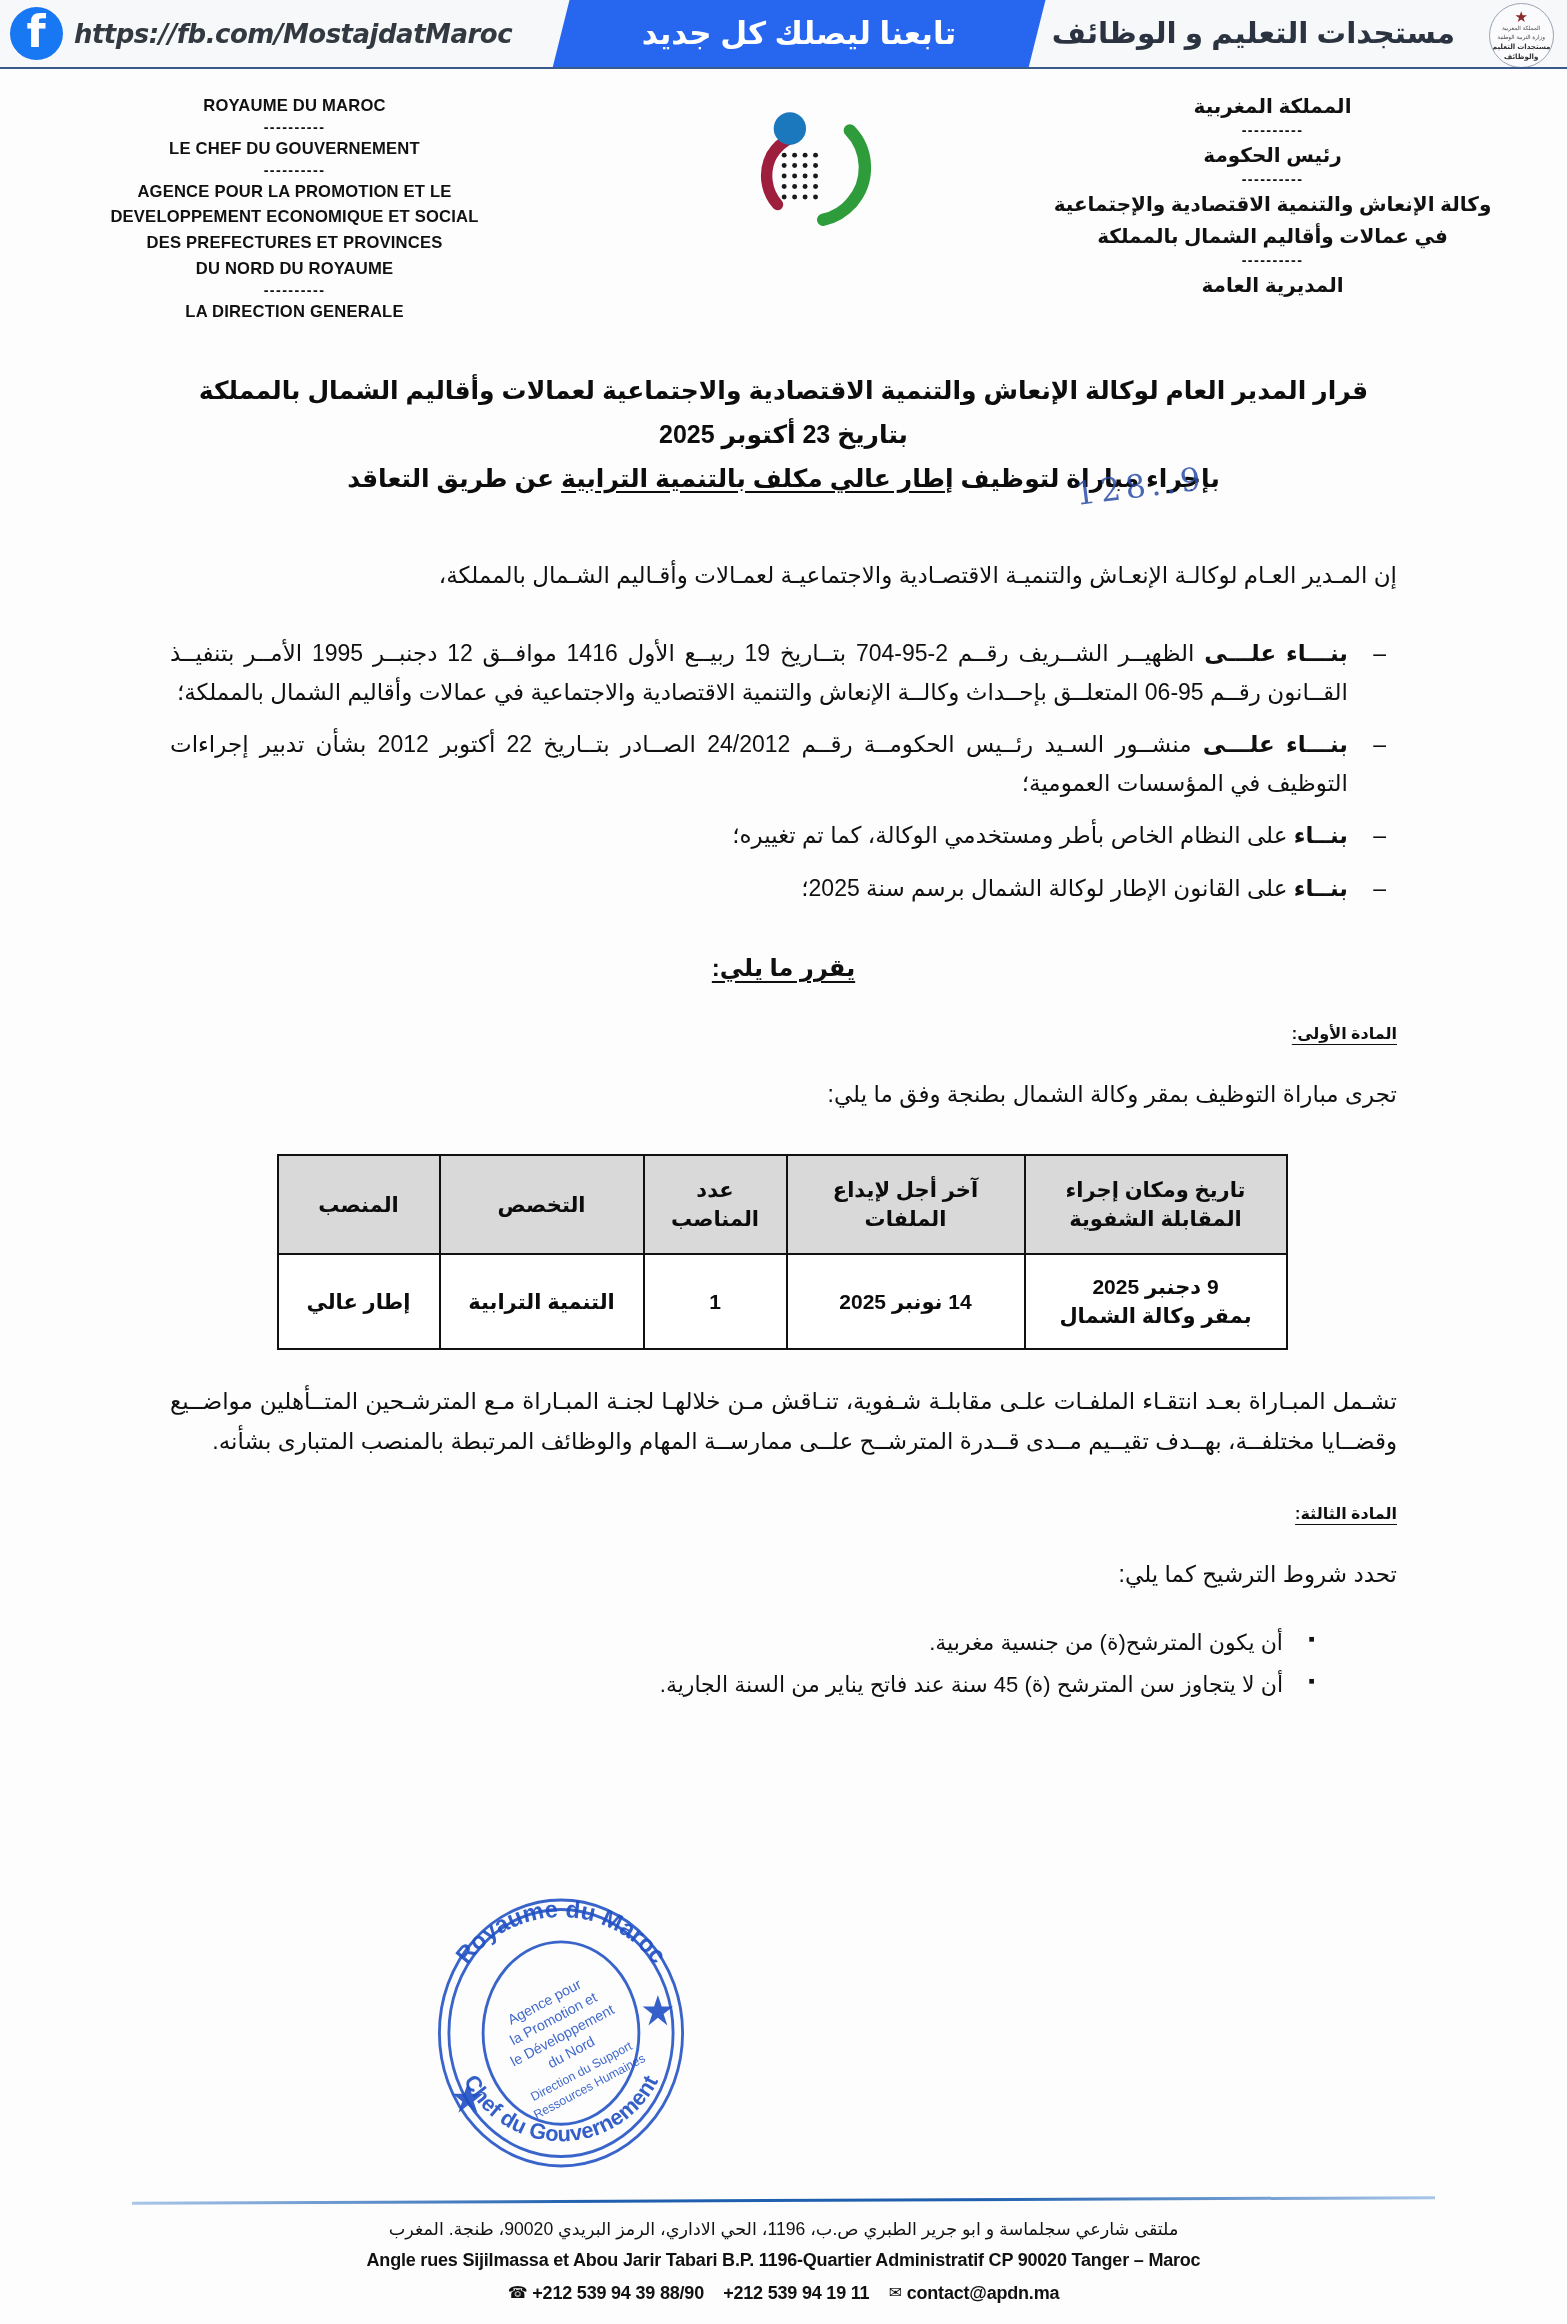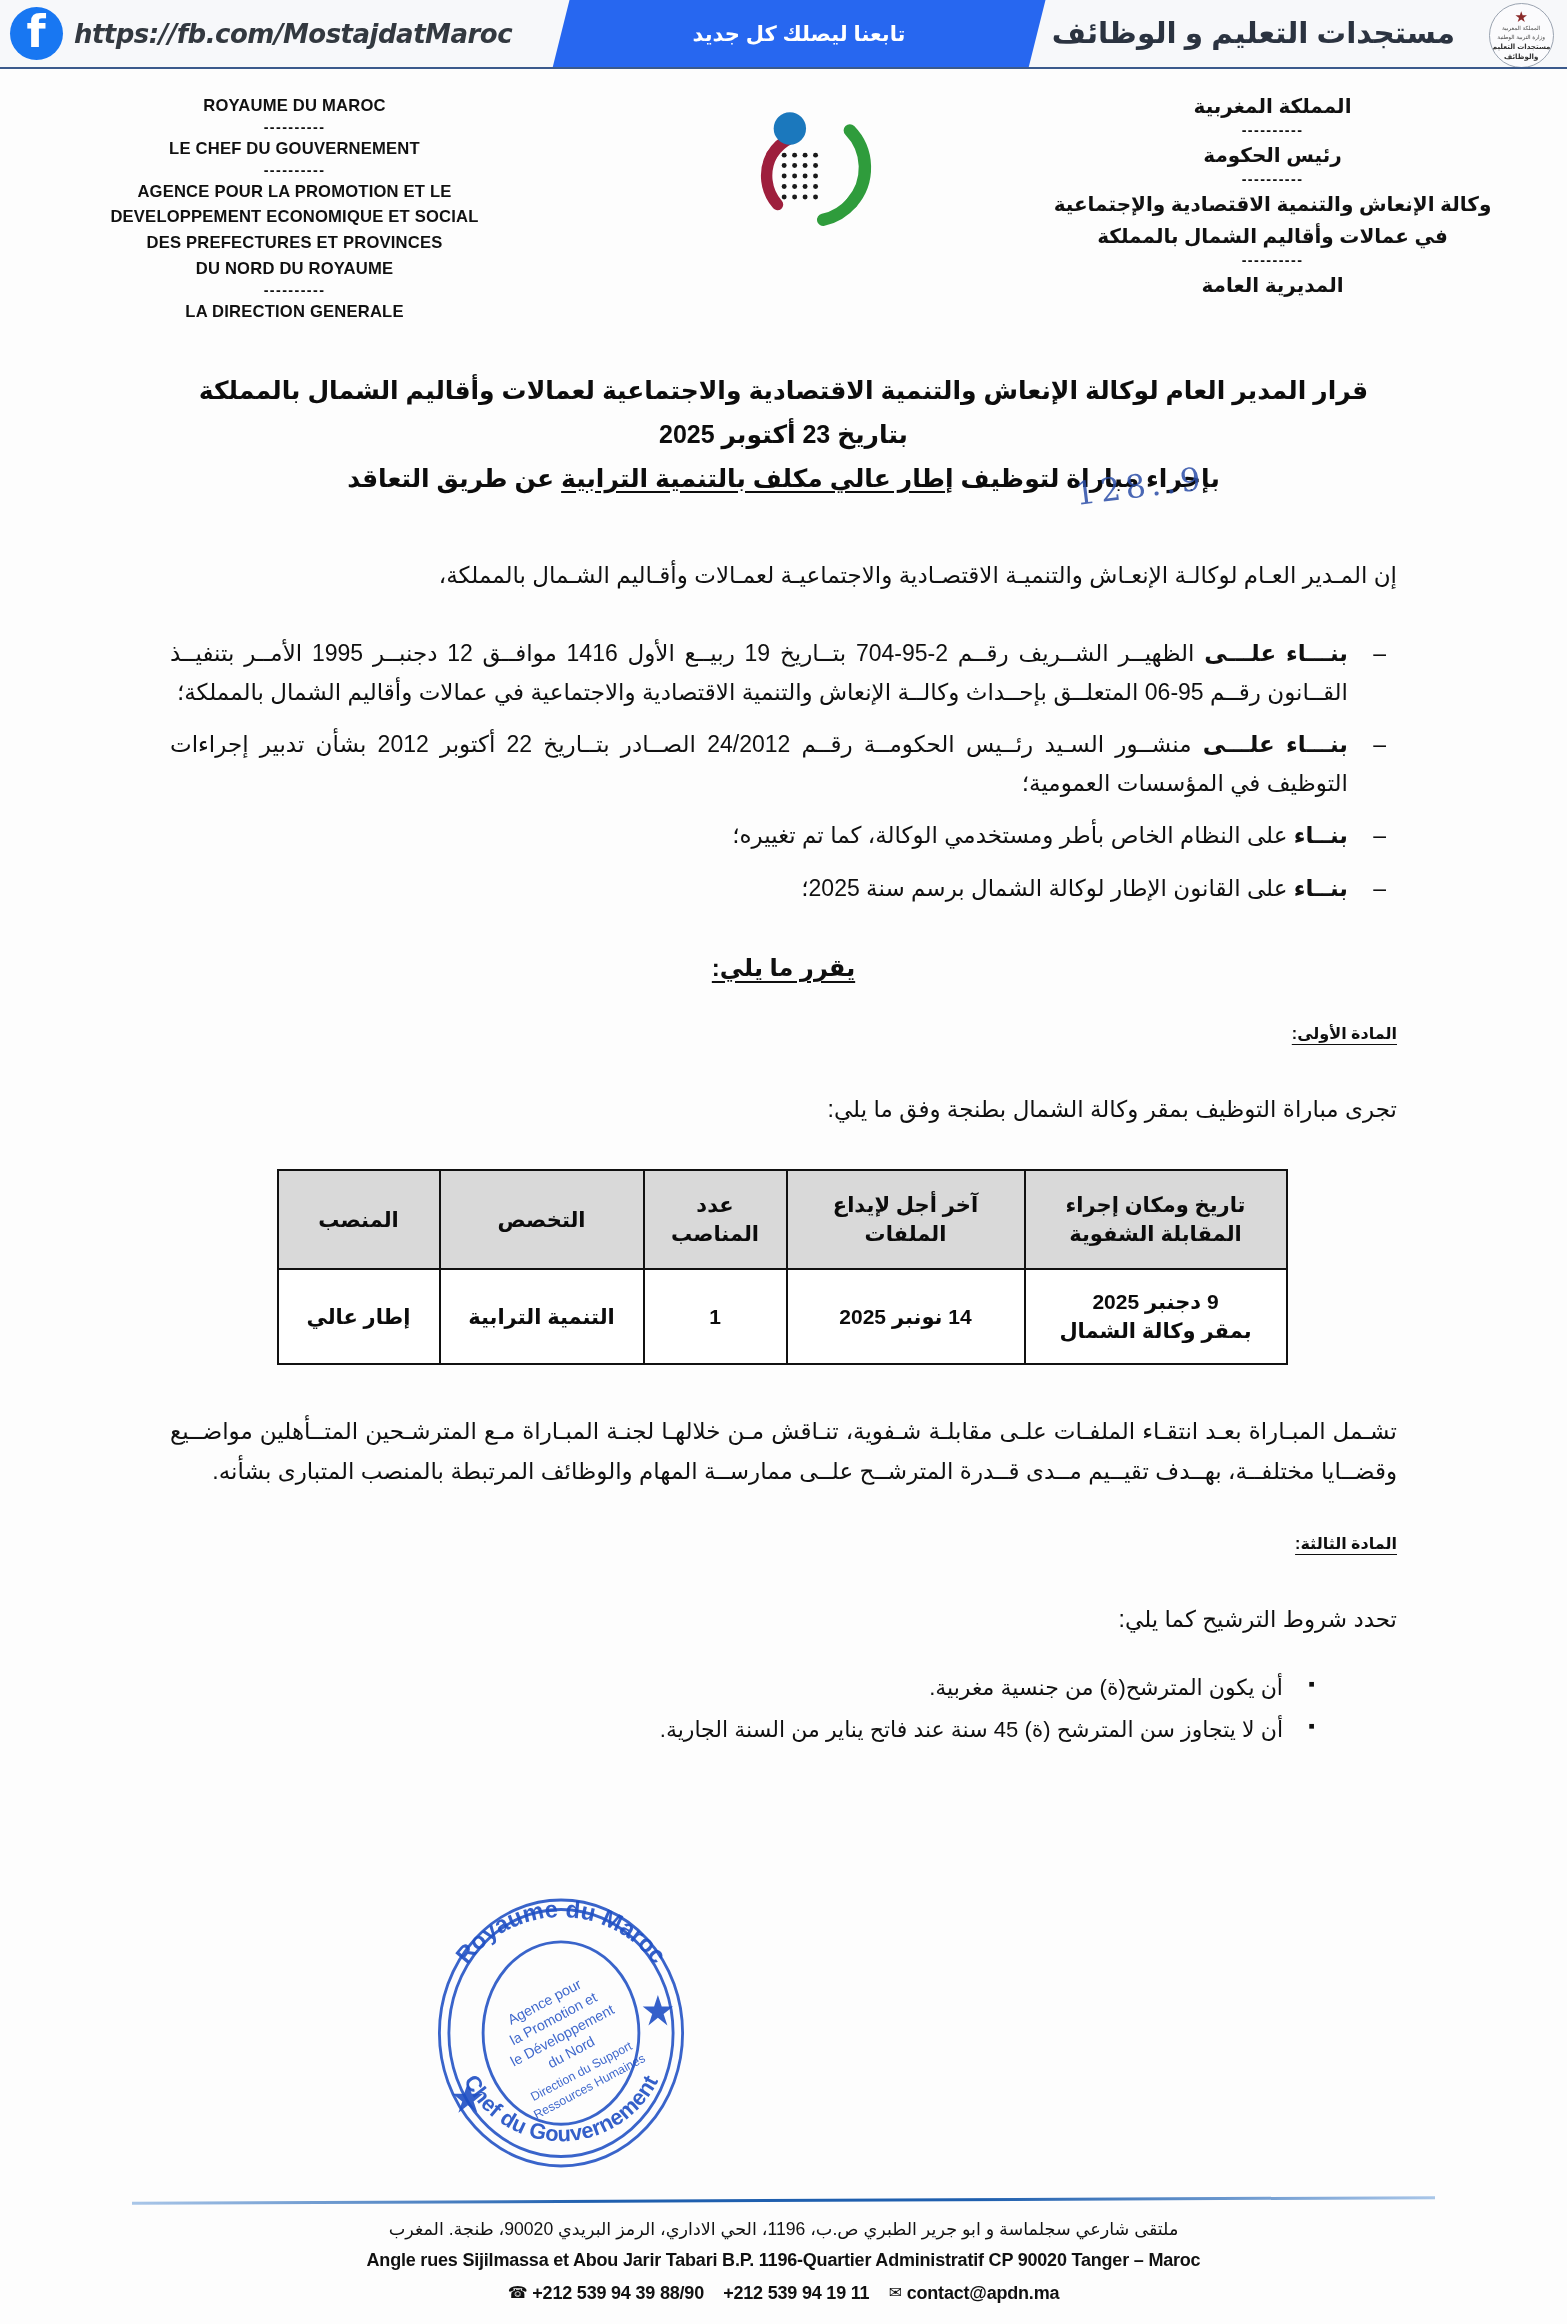--- a/index.html
+++ b/index.html
@@ -63,21 +63,21 @@
     width: 476px; height: 80px;
     background: #2767f0;
     transform: skewX(-14deg);
   }
   .fb-ribbon-text {
     position: absolute;
     left: 590px; top: 0;
     width: 418px; height: 67px;
     display: flex; align-items: center; justify-content: center;
     color: #ffffff;
-    font-size: 21px;
+    font-size: 31px;
     font-weight: bold;
     direction: rtl;
     white-space: nowrap;
   }
   .fb-right-text {
     position: absolute;
     right: 112px; top: 0;
     height: 65px;
     display: flex; align-items: center;
     font-size: 29.5px;
@@ -248,21 +248,21 @@
 
   .article-head {
     margin: 42px 0 0 0;
     text-align: right;
     font-size: 16px;
     font-weight: bold;
     text-decoration: underline;
     text-underline-offset: 4.8px;
   }
   .article-p {
-    margin-top: 46px;
+    margin-top: 31px;
     font-size: 23px;
     line-height: 1.75;
     text-align: justify;
     text-align-last: right;
   }
   .article-p.plain { text-align: right; text-align-last: right; }
 
   
   .tbl-wrap {
     margin: 40px auto 0 auto;

